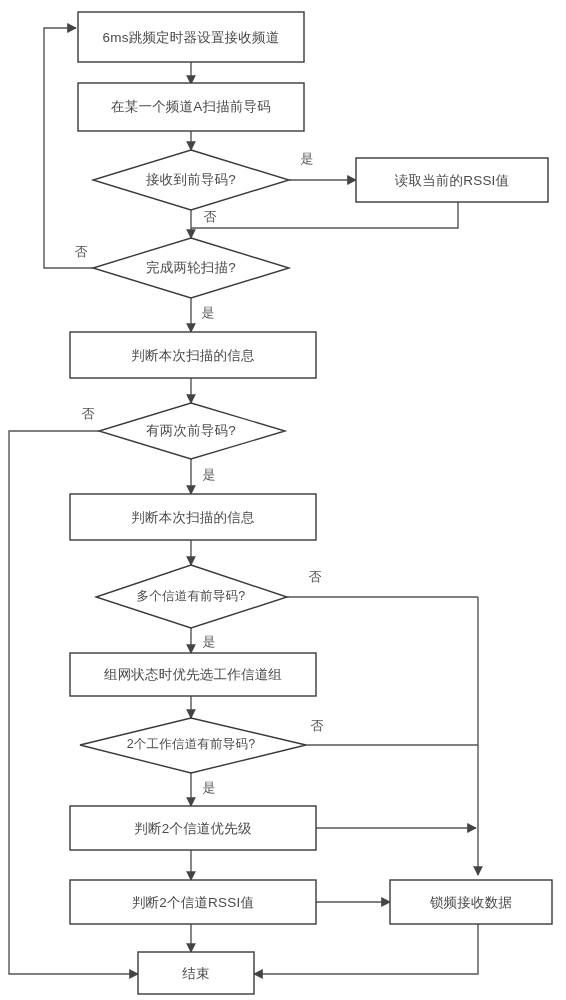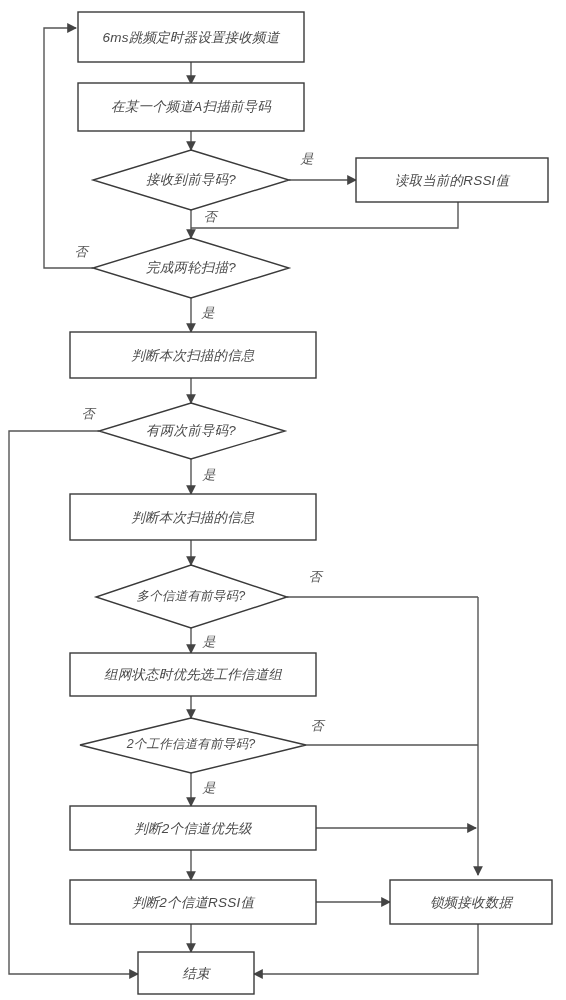--- a/index.html
+++ b/index.html
@@ -11,21 +11,20 @@
     width: 566px;
     height: 1000px;
     font-family: "Liberation Sans", sans-serif;
     overflow: hidden;
   }
   #flowchart-root {
     position: relative;
     width: 566px;
     height: 1000px;
     background: #ffffff;
-    font-style: italic;
   }
   svg#flow-svg {
     display: block;
     width: 566px;
     height: 1000px;
   }
   .node-shape {
     fill: #ffffff;
     stroke: #3a3a3a;
     stroke-width: 1.4;

